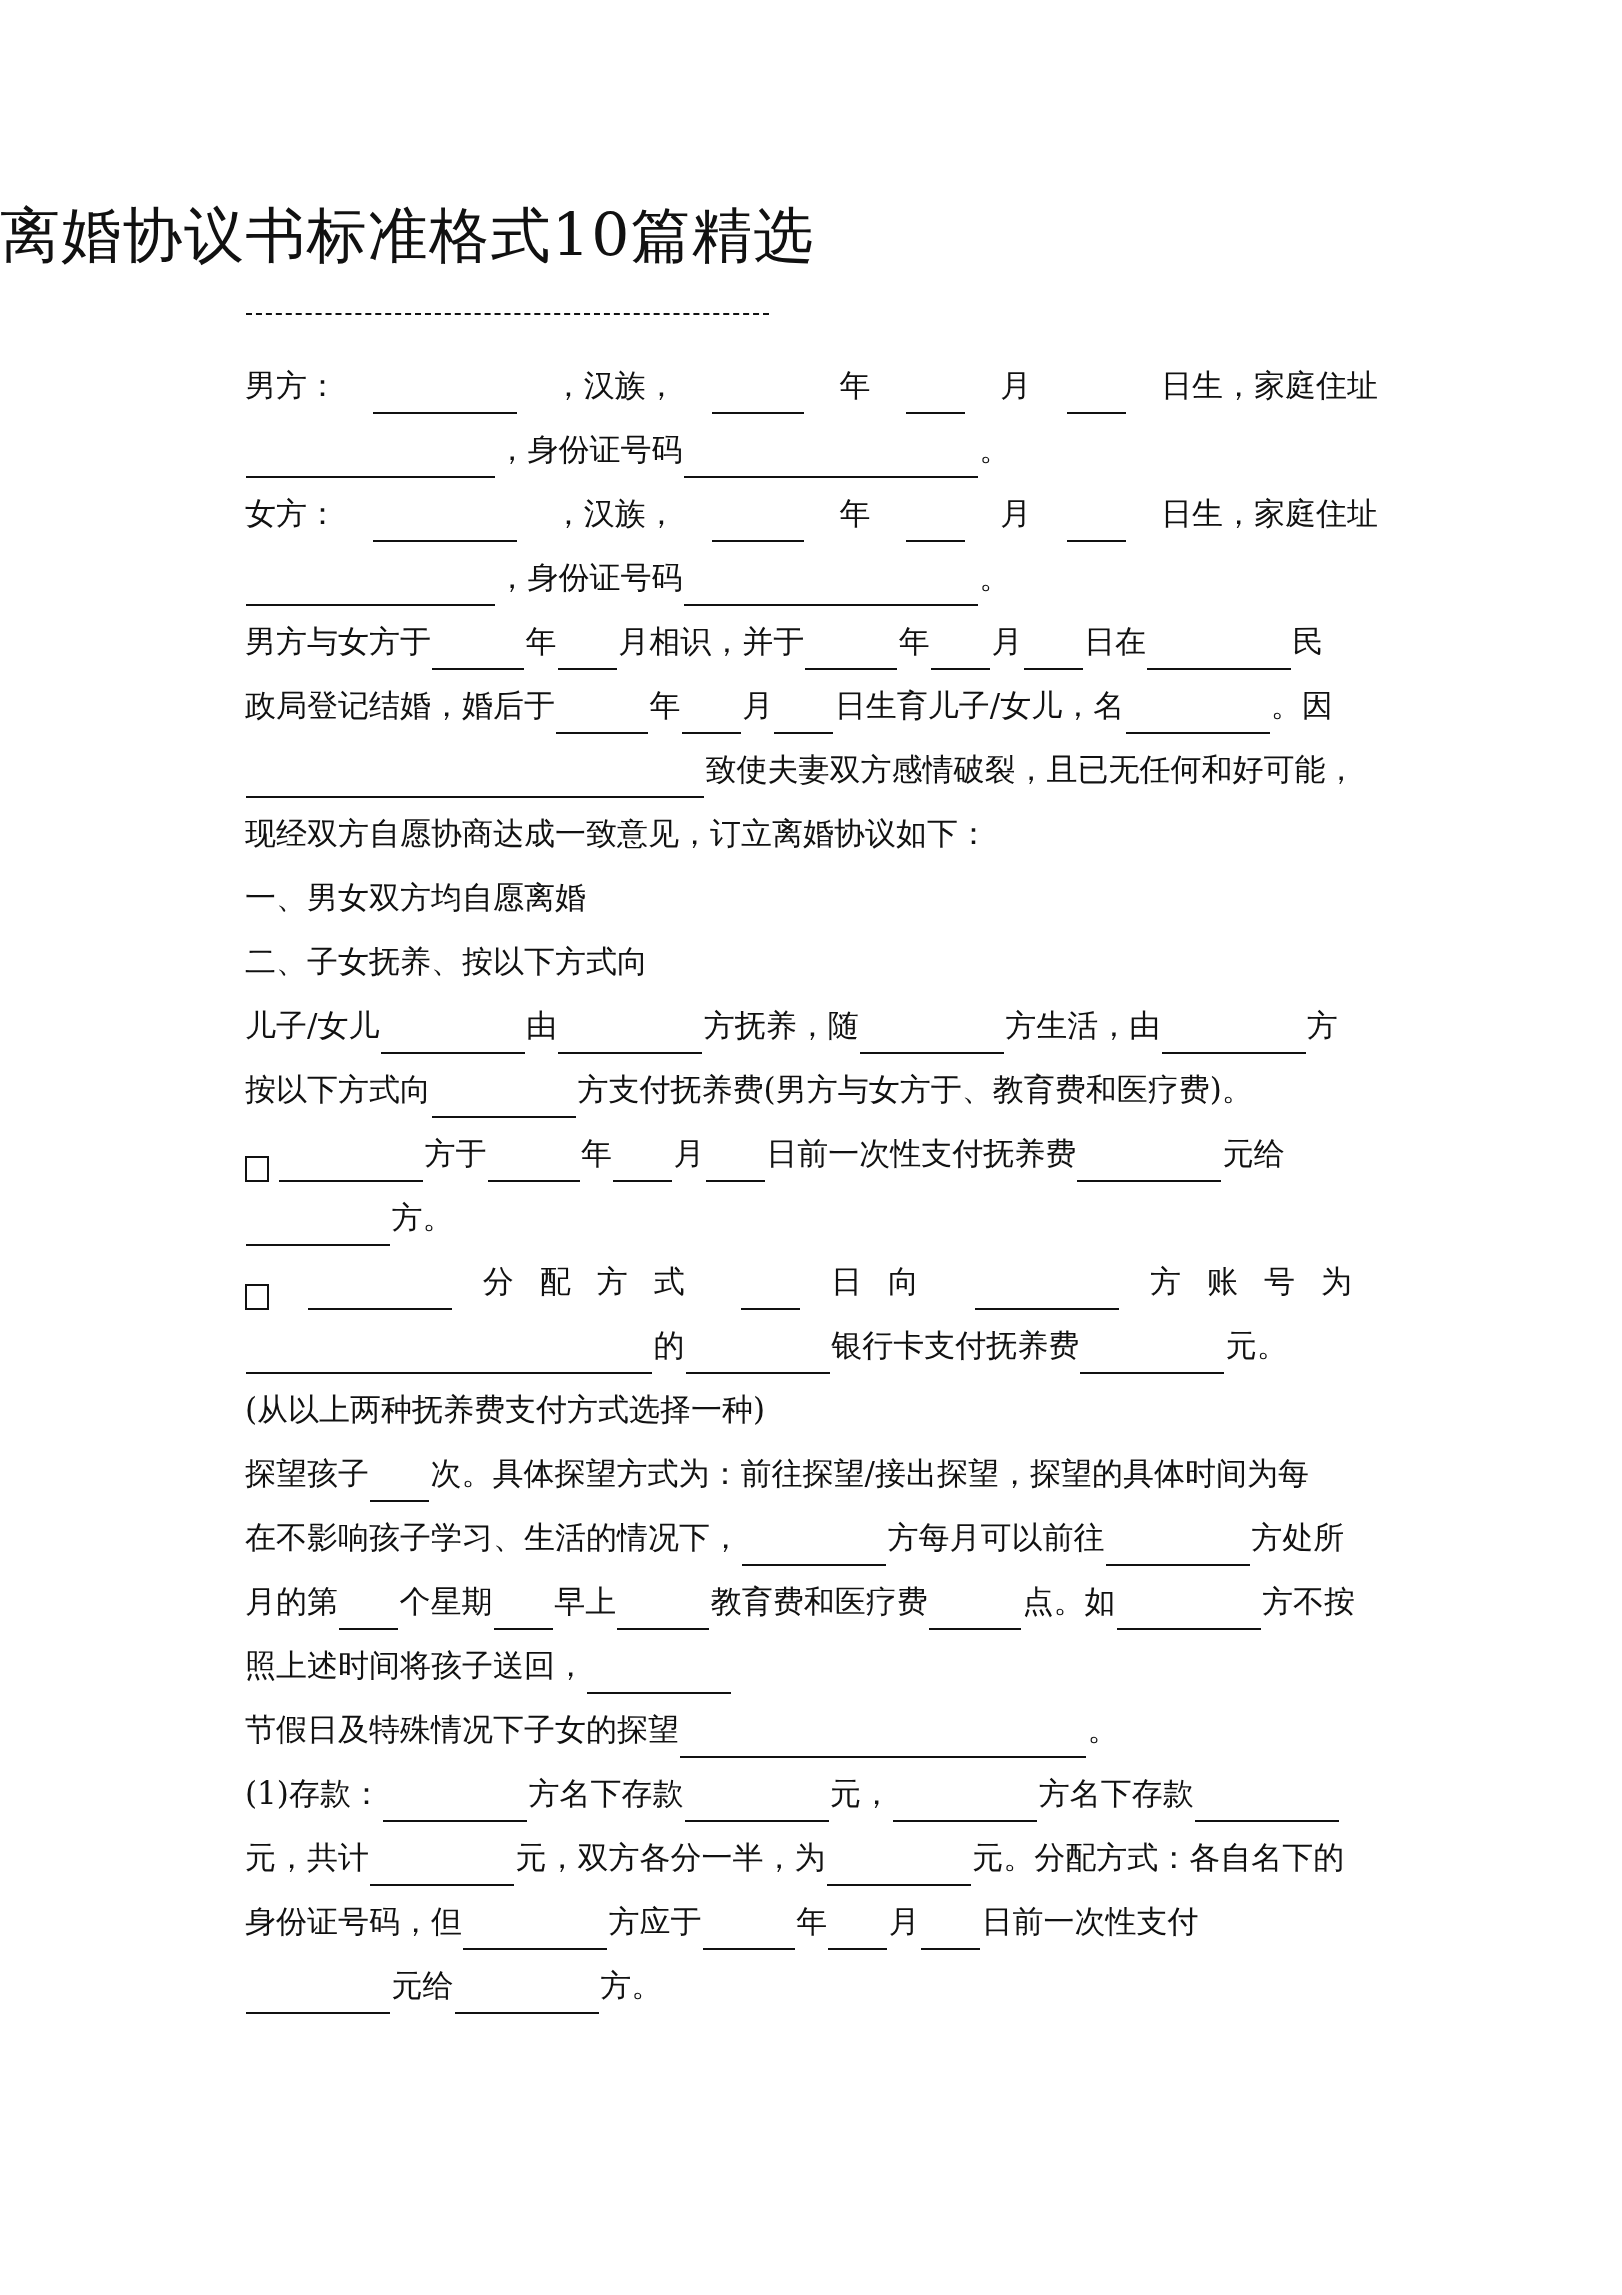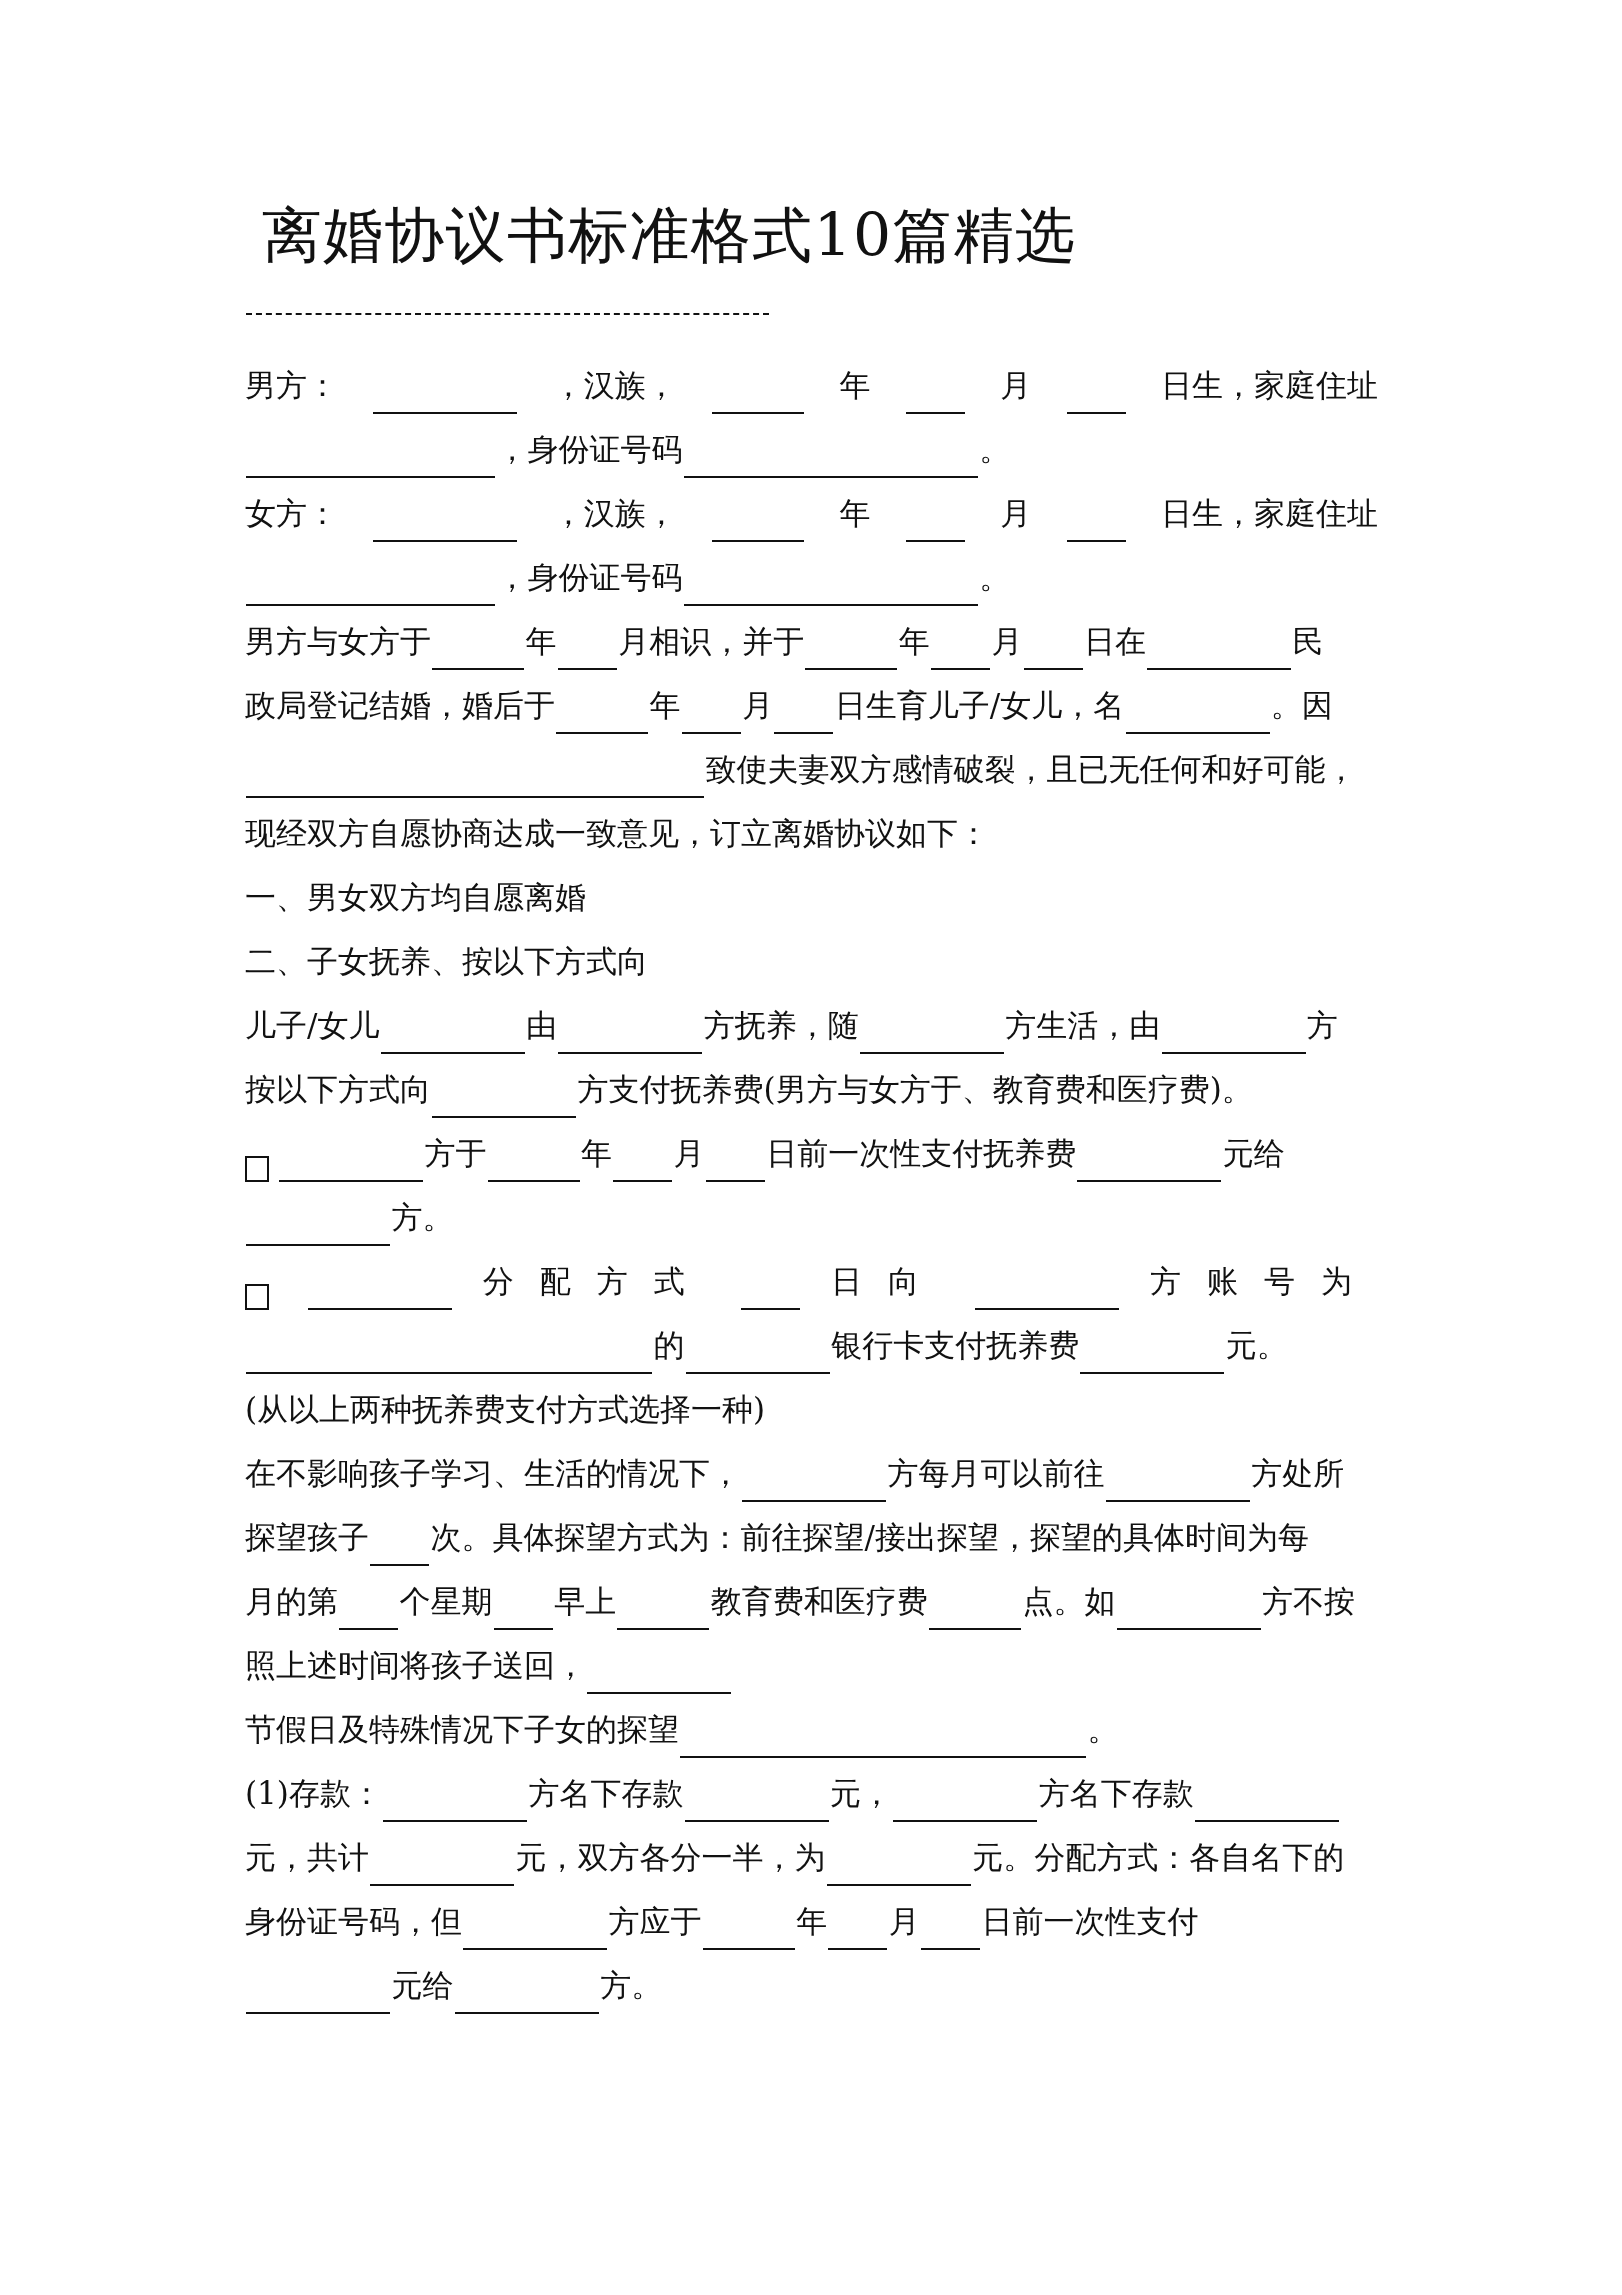--- a/index.html
+++ b/index.html
@@ -1,18 +1,18 @@
 <!DOCTYPE html>
 <html style="font-size:10.5px"><head>
 <meta charset="utf-8">
 <style>
   html, body { margin: 0; padding: 0; background: #ffffff; }
   body { width: 1623px; height: 2295px; position: relative; overflow: hidden;
          font-family: "DejaVu Serif", "Liberation Serif", serif; color: #111; }
-  .title { position: absolute; top: 196px; left: 0; width: 1338px; text-align: center;
+  .title { position: absolute; top: 196px; left: 0; width: 1338px; 
            font-size: 60px; line-height: 79px; letter-spacing: 1.3px; }
   .rule { position: absolute; top: 313px; left: 246px; width: 523px; height: 0;
           border-top: 2.6px dashed #111; }
   .body { position: absolute; top: 350px; left: 245px; width: 1133px; font-size: 31px; }
   .line { height: 64px; line-height: 58px; white-space: nowrap; display: flex; align-items: flex-end; text-align: right; }
   .line.justify { justify-content: space-between; }
   .u { display: inline-block; border-bottom: 2px solid #111; height: 34px; vertical-align: bottom; margin: 0 1.3px; }
   .w1 { width: 59px; } .w2 { width: 92px; } .w3 { width: 144px; } .w4 { width: 249px; } .w6 { width: 406px; } .w7 { width: 458px; } .w8 { width: 294px; }
   .box { display: inline-block; width: 19.6px; height: 22px; border: 2px solid #111; margin-right: 9.2px; }
   .t { display: inline-block; }
@@ -153,30 +153,30 @@
     <span class="t">银行卡支付抚养费</span>
     <span class="u w3"></span>
     <span class="t">元。</span>
   </div>
 
   <div class="line">
     <span class="t">(从以上两种抚养费支付方式选择一种)</span>
   </div>
 
   <div class="line">
+    <span class="t">探望孩子</span>
+    <span class="u w1"></span>
+    <span class="t">次。具体探望方式为：前往探望/接出探望，探望的具体时间为每</span>
+  </div>
+  <div class="line">
     <span class="t">在不影响孩子学习、生活的情况下，</span>
     <span class="u w3"></span>
     <span class="t">方每月可以前往</span>
     <span class="u w3"></span>
     <span class="t">方处所</span>
-  </div>
-  <div class="line">
-    <span class="t">探望孩子</span>
-    <span class="u w1"></span>
-    <span class="t">次。具体探望方式为：前往探望/接出探望，探望的具体时间为每</span>
   </div>
   <div class="line">
     <span class="t">月的第</span>
     <span class="u w1"></span>
     <span class="t">个星期</span>
     <span class="u w1"></span>
     <span class="t">早上</span>
     <span class="u w2"></span>
     <span class="t">教育费和医疗费</span>
     <span class="u w2"></span>

